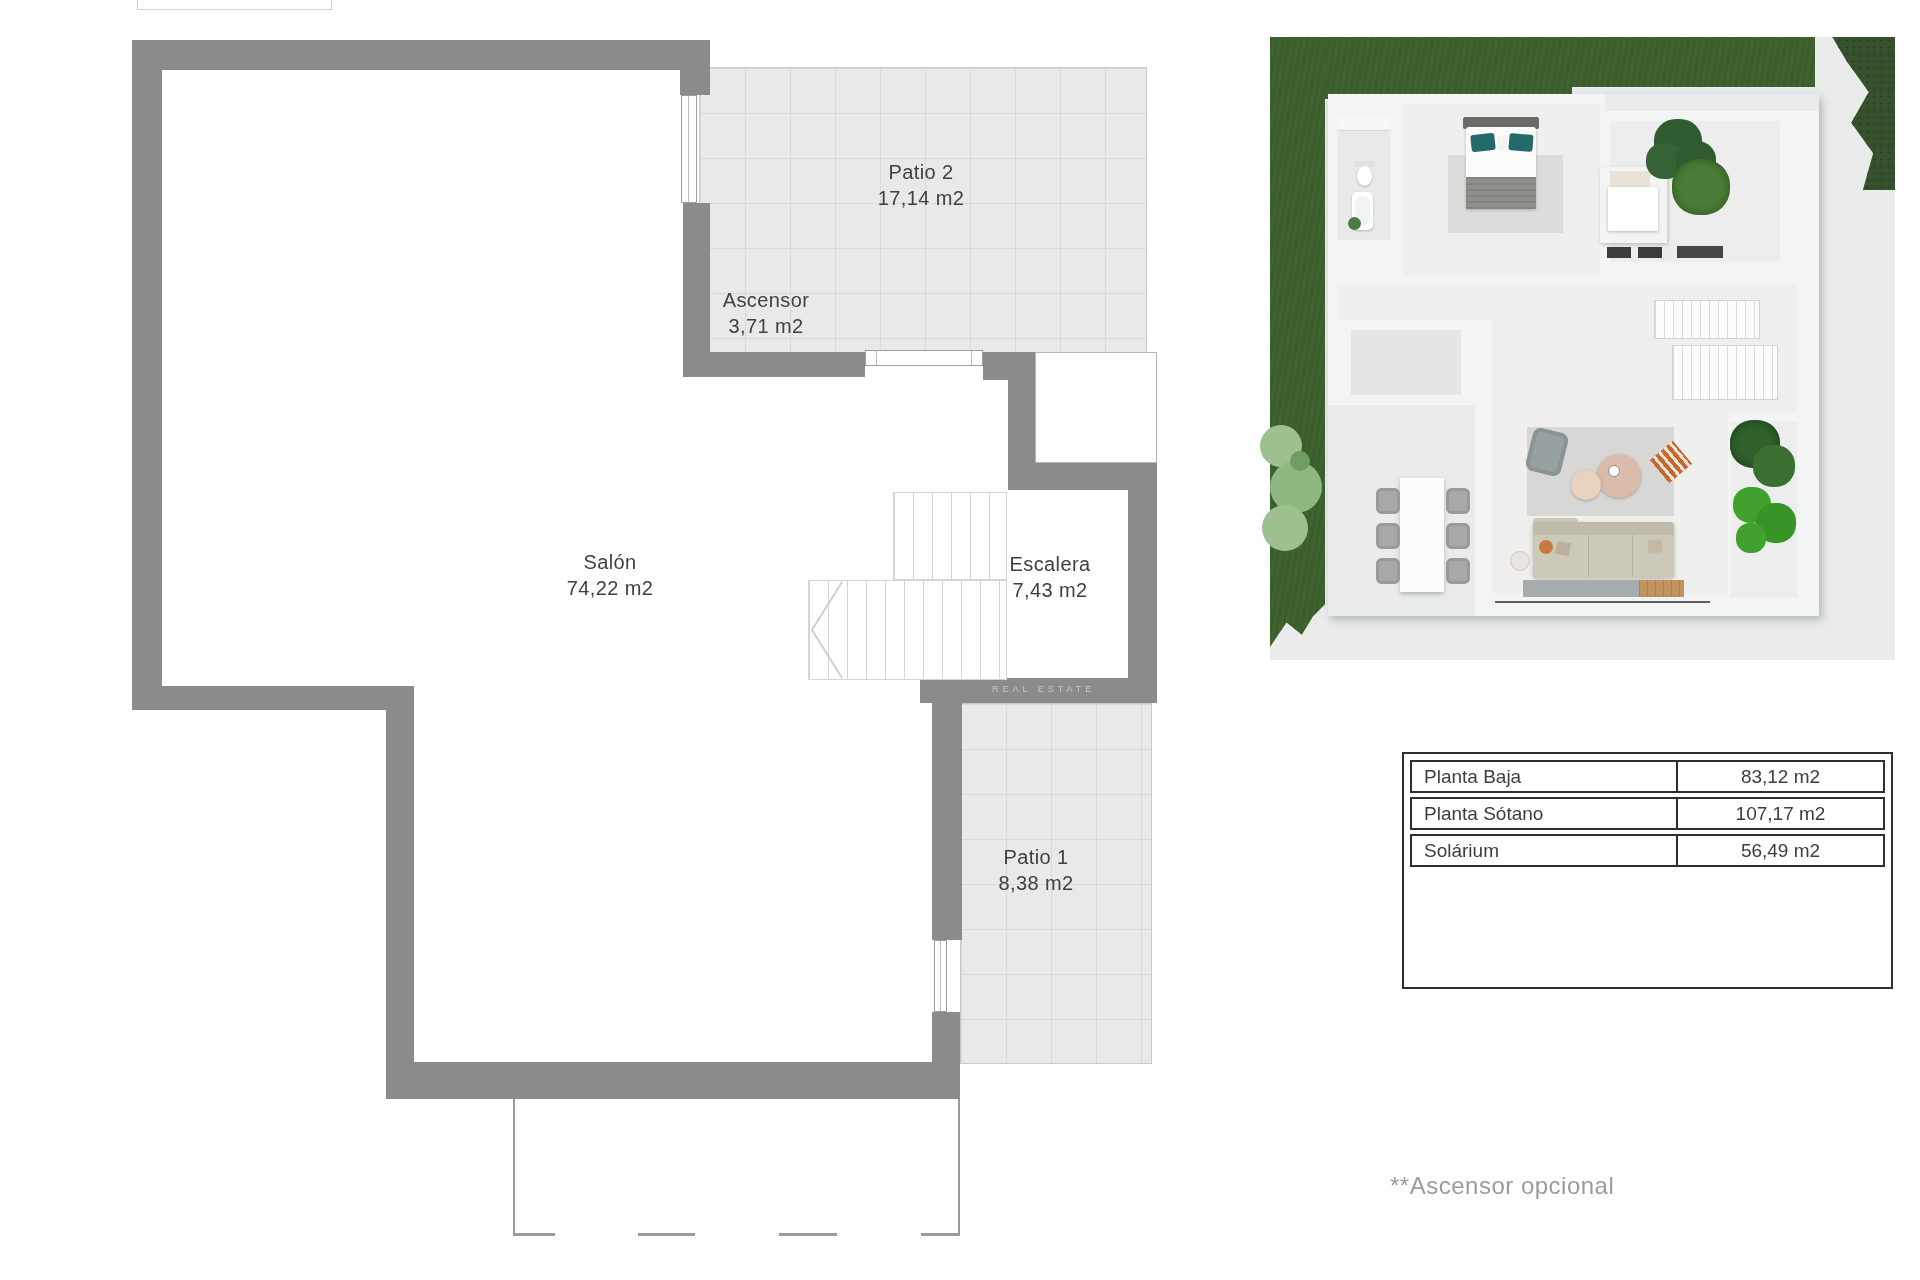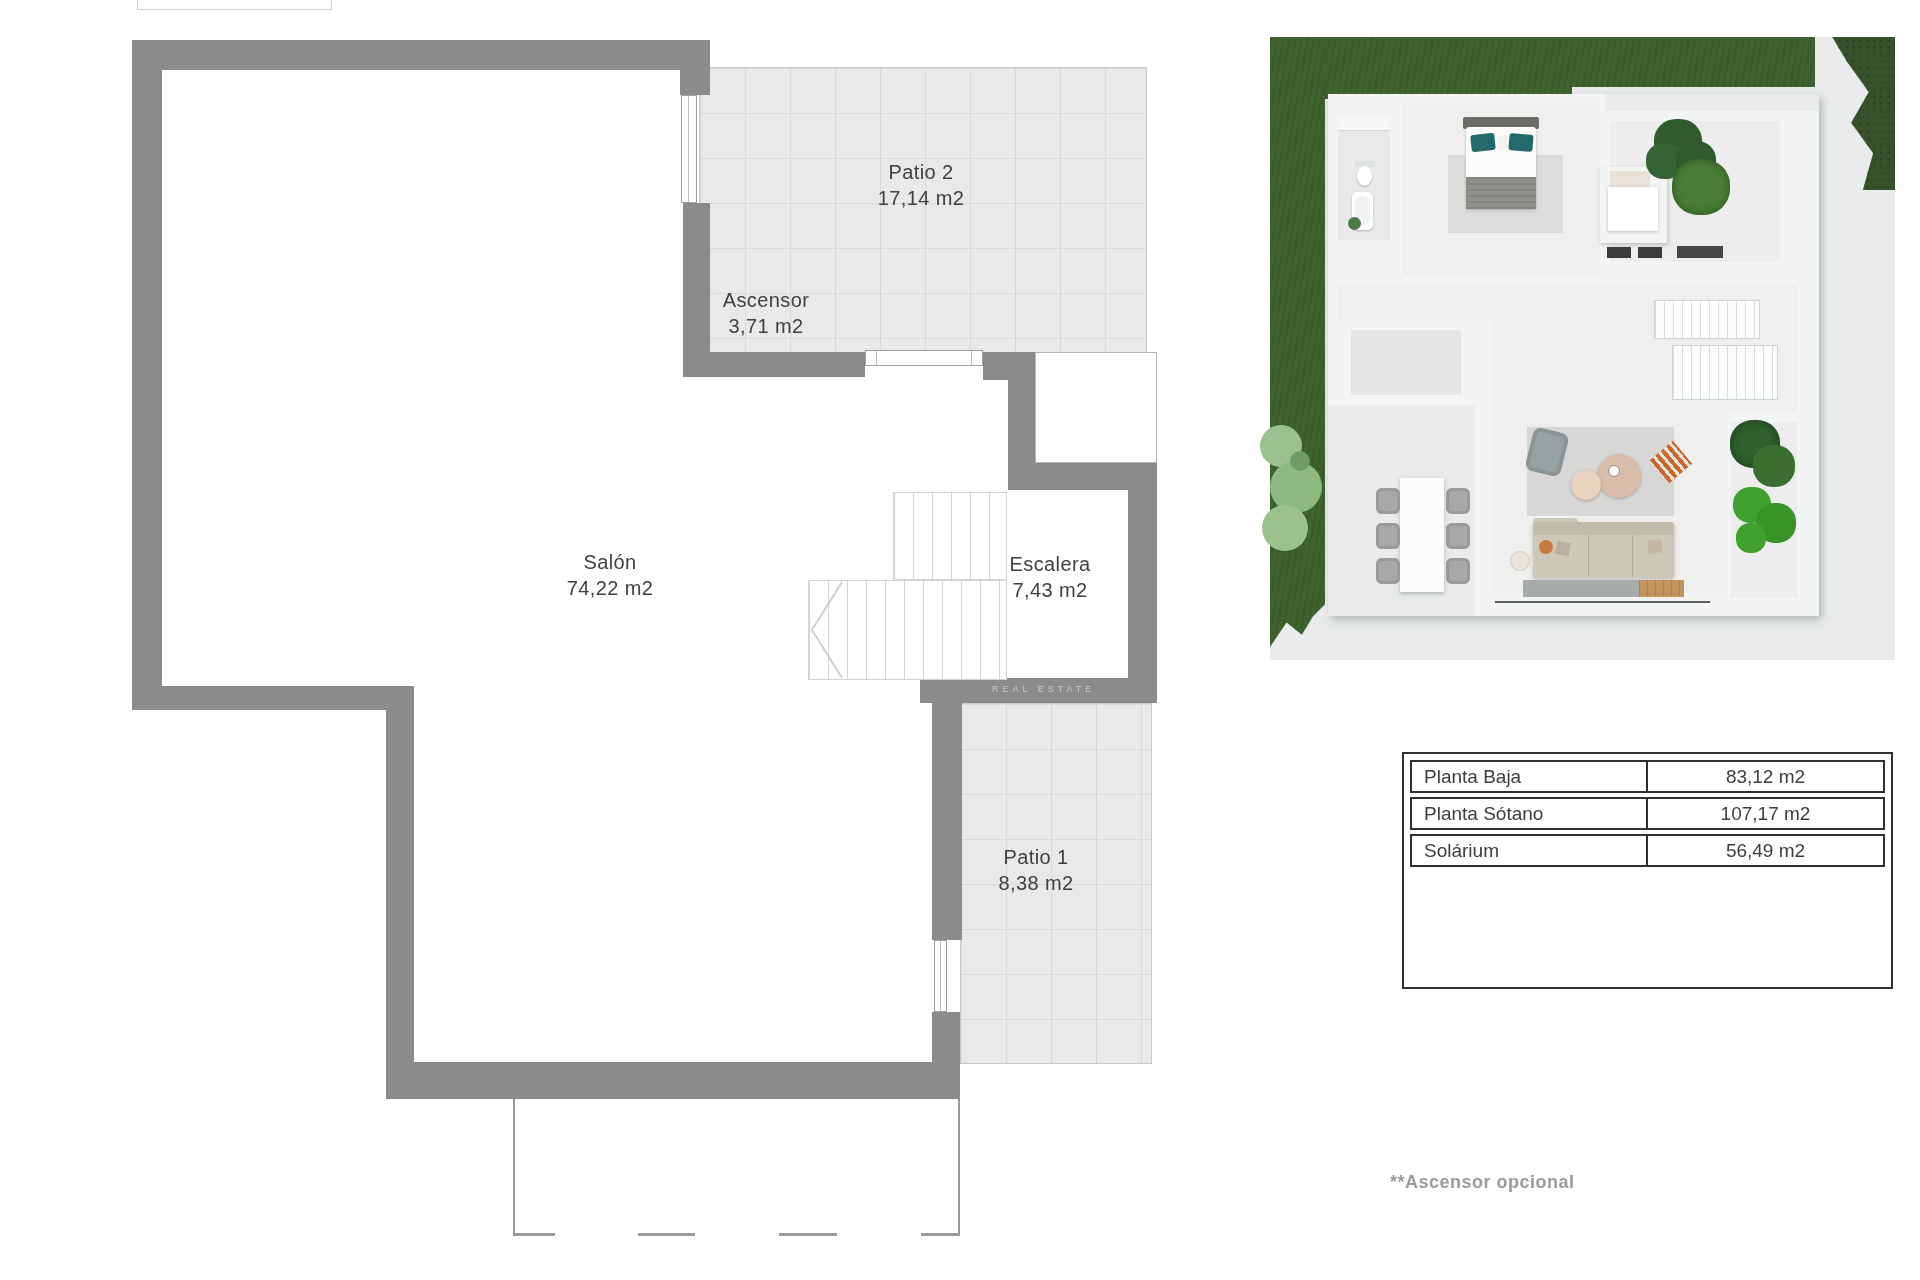--- a/index.html
+++ b/index.html
@@ -21,24 +21,24 @@
   .tline{position:absolute;background:#9a9a9a;}
   .watermark{position:absolute;color:rgba(255,255,255,.5);font-size:9px;letter-spacing:4px;}
   
   .sup-table{position:absolute;left:1402px;top:752px;width:491px;height:237px;
              border:2px solid #2f2f2f;box-sizing:border-box;padding:6px 6px 0 6px;background:#fff;}
   .sup-head{border:2px solid #2f2f2f;background:#e6e6e6;height:30px;box-sizing:border-box;
             display:flex;align-items:center;justify-content:center;font-size:24px;color:#333;
             letter-spacing:2px;margin-bottom:5px;}
   .sup-row{border:2px solid #2f2f2f;height:33px;box-sizing:border-box;display:flex;
            margin-bottom:4px;font-size:19px;color:#3d3d3d;background:#fff;}
-  .sup-label{width:236px;display:flex;align-items:center;padding-left:12px;box-sizing:border-box;
+  .sup-label{width:266px;display:flex;align-items:center;padding-left:12px;box-sizing:border-box;
              border-right:2px solid #2f2f2f;}
   .sup-value{flex:1;display:flex;align-items:center;justify-content:center;}
-  .footnote{position:absolute;left:1390px;top:1172px;font-size:18px;color:#9b9b9b;letter-spacing:.5px;font-weight:bold;}
+  .footnote{position:absolute;left:1390px;top:1172px;font-size:24px;color:#9b9b9b;letter-spacing:.5px;}
   
   .v3d{position:absolute;left:1270px;top:37px;width:625px;height:623px;background:#eaecec;}
   .grass{position:absolute;background:#3f632e;
          background-image:repeating-linear-gradient(100deg,rgba(0,0,0,.07) 0 3px,transparent 3px 6px);}
   .hedge{position:absolute;background:#36512b;
          background-image:radial-gradient(#2c4423 22%,transparent 23%);background-size:7px 7px;}
   .bush{position:absolute;border-radius:50%;}
   .slab{position:absolute;background:#f3f5f4;box-shadow:3px 4px 8px rgba(110,120,120,.45);}
   .floor{position:absolute;background:#efefed;}
   .paveover{position:absolute;background:#eaecec;}

